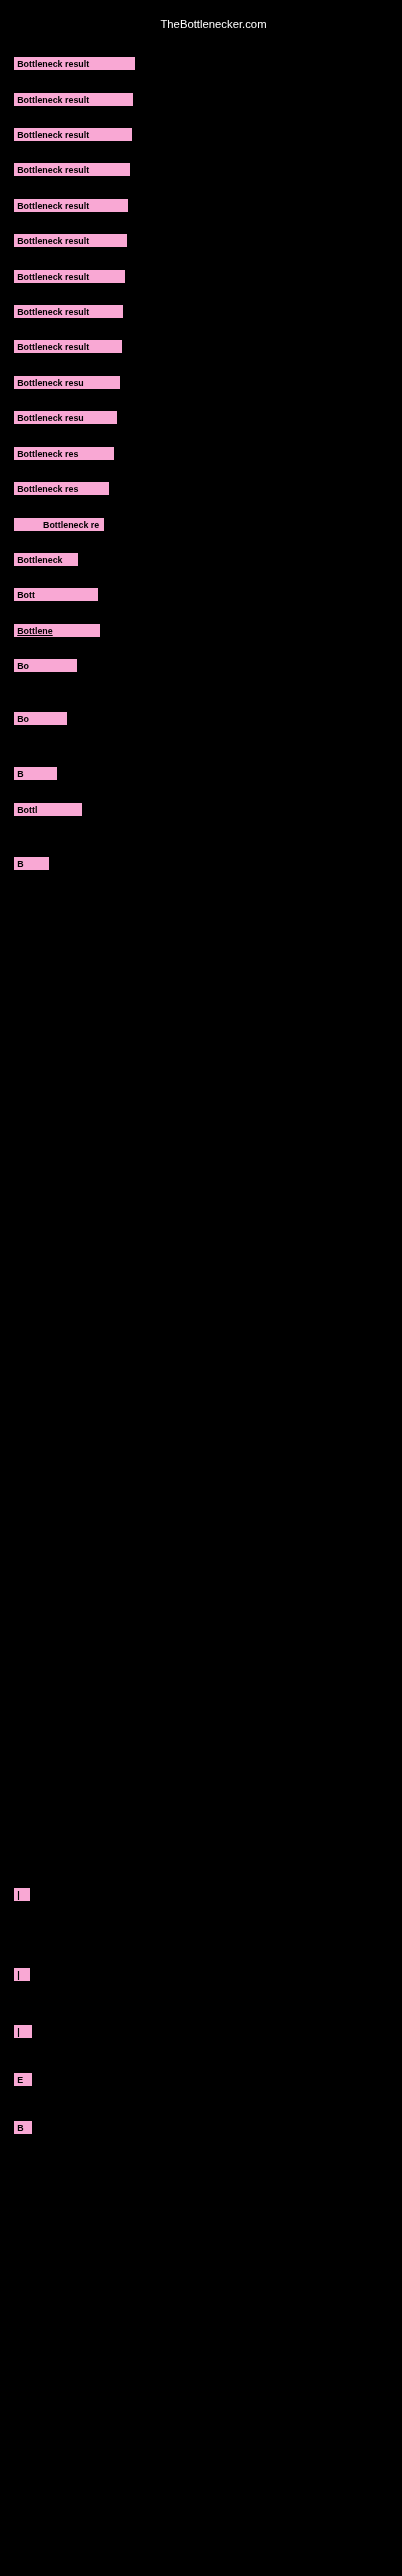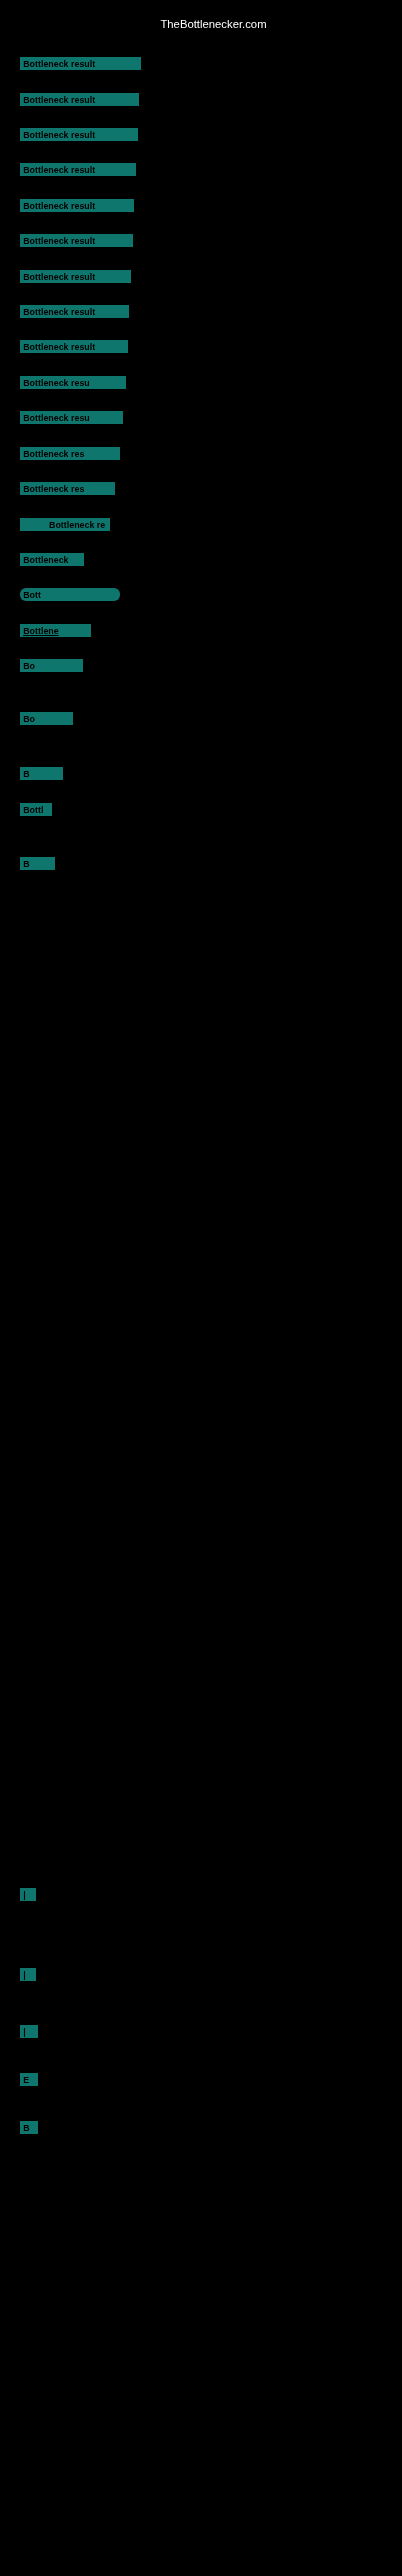--- a/index.html
+++ b/index.html
@@ -19,22 +19,22 @@
     .site-title {
       text-align: center;
       color: #ffffff;
       font-size: 11.3px;
       padding: 6.4px 0 3.2px 0;
       width: 100%;
     }
 
     .bottleneck-item {
       position: absolute;
-      left: 8px;
-      background-color: #0f766e;
+      left: 2px;
+      background-color: #f9a8d4;
       color: #000000;
       font-size: 8.9px;
       font-weight: bold;
       padding: 1.6px 3.2px;
       white-space: nowrap;
       overflow: hidden;
     }
   </style>
 </head>
 <body>
@@ -50,26 +50,26 @@
     <div class="bottleneck-item" style="top: 222px; width: 113px;">Bottleneck result</div>
     <div class="bottleneck-item" style="top: 258px; width: 111px;">Bottleneck result</div>
     <div class="bottleneck-item" style="top: 293px; width: 109px;">Bottleneck result</div>
     <div class="bottleneck-item" style="top: 328px; width: 108px;">Bottleneck result</div>
     <div class="bottleneck-item" style="top: 364px; width: 106px;">Bottleneck resu</div>
     <div class="bottleneck-item" style="top: 399px; width: 103px;">Bottleneck resu</div>
     <div class="bottleneck-item" style="top: 435px; width: 100px;">Bottleneck res</div>
     <div class="bottleneck-item" style="top: 470px; width: 95px;">Bottleneck res</div>
     <div class="bottleneck-item" style="top: 506px; width: 90px; padding-left: 29px;">Bottleneck re</div>
     <div class="bottleneck-item" style="top: 541px; width: 64px;">Bottleneck</div>
-    <div class="bottleneck-item" style="top: 576px; width: 100px; border-radius: 6px;">Bott</div>
-    <div class="bottleneck-item" style="top: 612px; width: 71px; text-decoration: underline;">Bottlene</div>
+    <div class="bottleneck-item" style="top: 576px; width: 84px;">Bott</div>
+    <div class="bottleneck-item" style="top: 612px; width: 86px; text-decoration: underline;">Bottlene</div>
     <div class="bottleneck-item" style="top: 647px; width: 63px;">Bo</div>
     <div class="bottleneck-item" style="top: 700px; width: 53px;">Bo</div>
     <div class="bottleneck-item" style="top: 755px; width: 43px;">B</div>
-    <div class="bottleneck-item" style="top: 791px; width: 32px;">Bottl</div>
+    <div class="bottleneck-item" style="top: 791px; width: 68px;">Bottl</div>
     <div class="bottleneck-item" style="top: 845px; width: 35px;">B</div>
     <div class="bottleneck-item" style="top: 1876px; width: 16px;">|</div>
     <div class="bottleneck-item" style="top: 1956px; width: 16px;">|</div>
     <div class="bottleneck-item" style="top: 2013px; width: 17.7px;">|</div>
     <div class="bottleneck-item" style="top: 2061px; width: 17.7px;">E</div>
     <div class="bottleneck-item" style="top: 2109px; width: 17.7px;">B</div>
   </div>
 
 
 </body></html>

